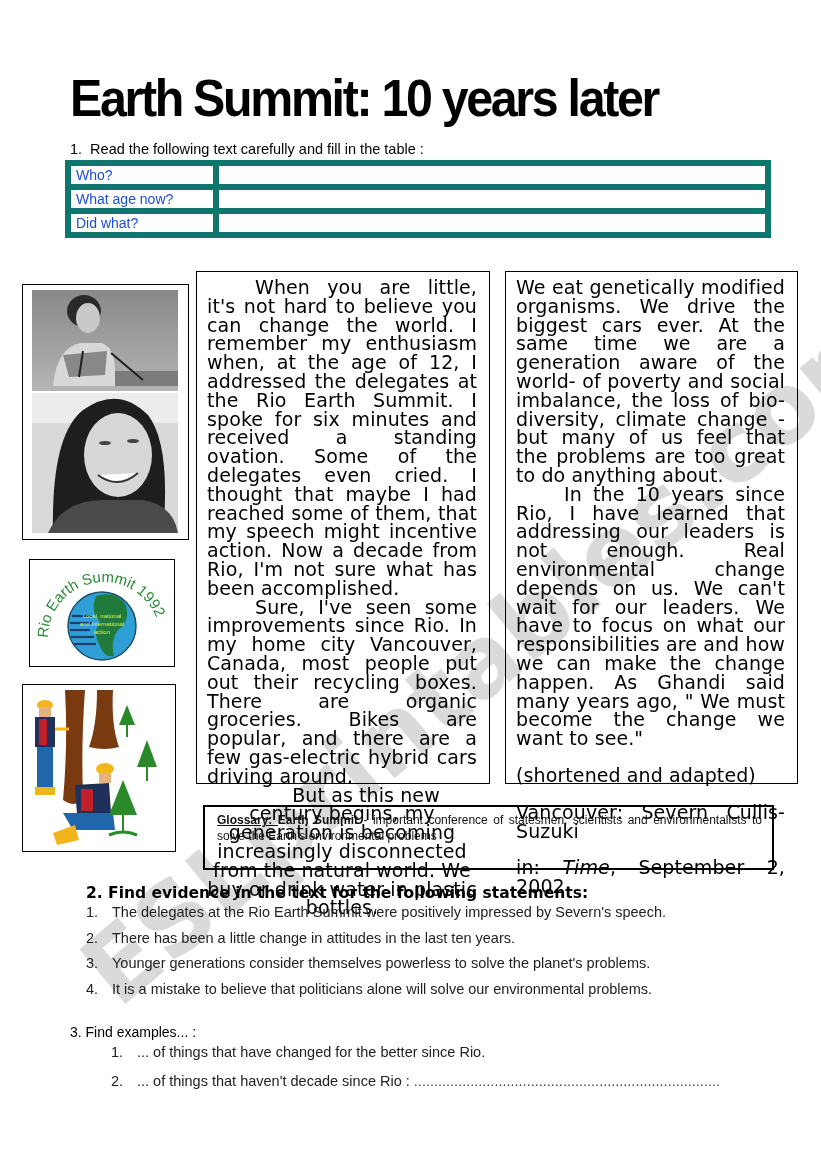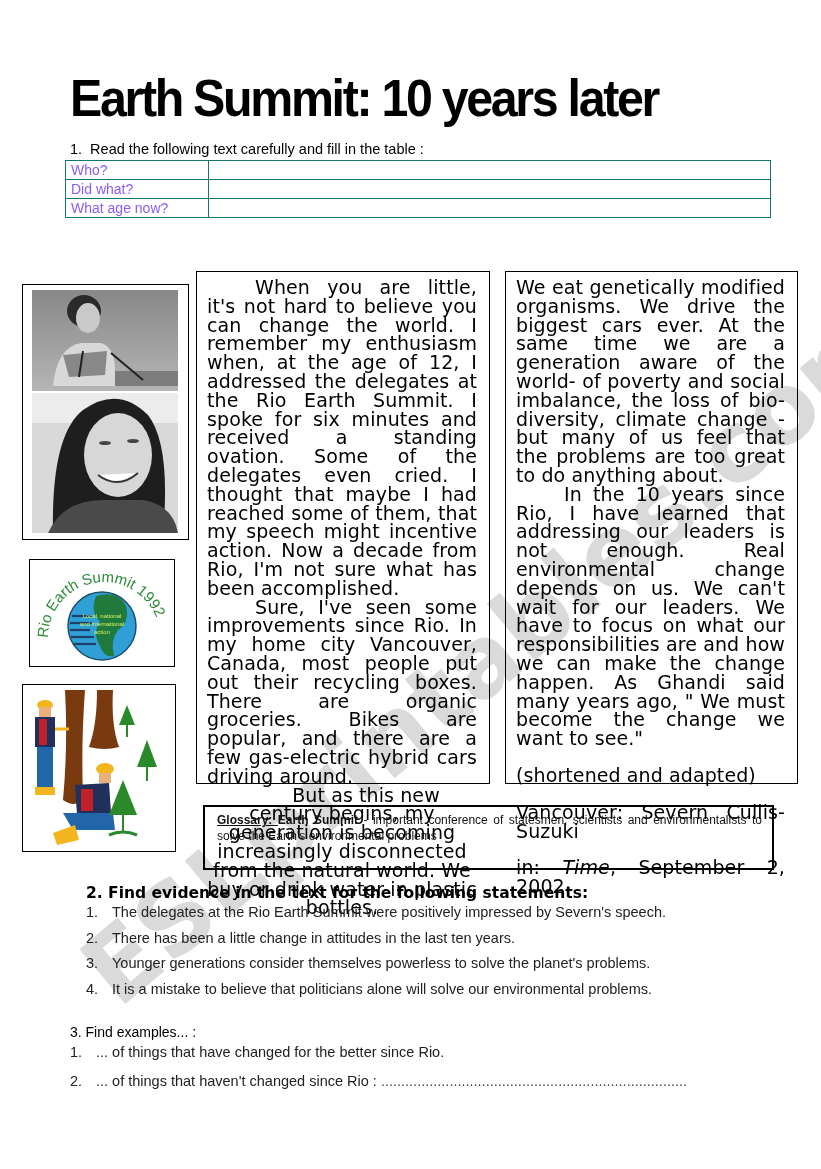--- a/index.html
+++ b/index.html
@@ -2,21 +2,21 @@
 <html><head>
 <meta charset="utf-8">
 <style>
   html, body { margin:0; padding:0; background:#fff; }
   body { width:821px; height:1169px; position:relative; overflow:hidden; font-family:"Liberation Sans", sans-serif; color:#000; }
   .abs { position:absolute; }
   #title { left:70px; top:68px; width:700px; font-family:"Liberation Sans", sans-serif; font-weight:bold; font-size:52px; letter-spacing:-2.5px; transform:scaleX(0.93); transform-origin:left top; line-height:60px; white-space:nowrap; }
   #q1 { left:70px; top:141px; font-weight:normal; font-size:14.5px; white-space:nowrap; }
   #q1 .num { margin-right:8px; }
   table#info { position:absolute; left:65px; top:160px; width:706px; border-collapse:collapse; }
-  table#info td { border:1px solid #0f766e; height:18px; padding:0 5px; font-size:14px; line-height:18px; color:#8b5cf6; }
+  table#info td { border:6px solid #0f766e; height:18px; padding:0 5px; font-size:14px; line-height:18px; color:#1d4ed8; }
   table#info td.lbl { width:132px; }
 
   .box { position:absolute; border:1.2px solid #000; background:transparent; }
   .textbox { font-family:"DejaVu Sans", sans-serif; font-size:19px; line-height:18.8px; color:#000; text-align:justify; letter-spacing:0.1px; }
   .textbox p { margin:0; }
   .indent { text-indent:48px; }
   #col1 { left:196px; top:271px; width:292px; height:511px; }
   #col1 .inner { padding:6px 12px 0 10px; }
   #col2 { left:505px; top:271px; width:291px; height:511px; }
   #col2 .inner { padding:6px 12px 0 10px; }
@@ -32,21 +32,21 @@
   #glossary .gl-term { font-weight:bold; }
 
   #q2 { left:73px; top:884px; font-family:"DejaVu Sans", sans-serif; font-weight:bold; font-size:15.5px; white-space:nowrap;margin-left:13px; }
   .qlist { position:absolute; left:70px; margin:0; padding:0; list-style:none; font-size:14.5px; color:#222; }
   .qlist li { white-space:nowrap; }
   .qlist .n { display:inline-block; width:26px; }
   #q2list { top:903px;margin-left:16px; }
   #q2list li { height:25.5px; line-height:19px; }
   #q3 { left:70px; top:1024px; font-weight:normal; font-size:14px; white-space:nowrap; }
   #q3list { top:1043px; }
-  #q3list li { height:29px; line-height:18px; }
+  #q3list li { height:29px; line-height:18px;margin-left:41px; }
   .dots { letter-spacing:0px; color:#444; }
 
   #watermark { left:60px; top:540px; font-family:"DejaVu Sans", sans-serif; font-weight:bold; font-size:98px; color:rgba(150,150,150,0.35); transform:rotate(-40deg); transform-origin:left top; white-space:nowrap; pointer-events:none; top:940px; }
 </style>
 </head>
 <body>
 
 <div id="watermark" class="abs">ESLprintables.com</div>
 
 <div id="title" class="abs">Earth Summit: 10 years later</div>
@@ -55,25 +55,25 @@
   <span class="num">1.</span><span>Read the following text carefully and fill in the table :</span>
 </div>
 
 <table id="info">
   <tbody>
     <tr>
         <td class="lbl">Who?</td>
         <td></td>
       </tr>
     <tr>
-        <td class="lbl">Did what?</td>
+        <td class="lbl">What age now?</td>
         <td></td>
       </tr>
     <tr>
-        <td class="lbl">What age now?</td>
+        <td class="lbl">Did what?</td>
         <td></td>
       </tr>
   </tbody>
 </table>
 
 <div id="photoBox" class="box">
   <svg width="165" height="254" viewBox="0 0 165 254">
     <g>
       <rect x="9" y="5" width="146" height="101" fill="#9a9a9a"></rect>
       <rect x="9" y="5" width="146" height="101" fill="url(#gTop)"></rect>
@@ -197,14 +197,14 @@
 <ul id="q2list" class="qlist">
   <li><span class="n">1.</span><span>The delegates at the Rio Earth Summit were positively impressed by Severn's speech.</span></li>
   <li><span class="n">2.</span><span>There has been a little change in attitudes in the last ten years.</span></li>
   <li><span class="n">3.</span><span>Younger generations consider themselves powerless to solve the planet's problems.</span></li>
   <li><span class="n">4.</span><span>It is a mistake to believe that politicians alone will solve our environmental problems.</span></li>
 </ul>
 
 <div id="q3" class="abs">3. Find examples... :</div>
 <ul id="q3list" class="qlist">
   <li><span class="n">1.</span><span>... of things that have changed for the better since Rio.</span><span></span></li>
-  <li><span class="n">2.</span><span>... of things that haven't changed since Rio : </span><span class="dots">............................................................................</span></li>
+  <li><span class="n">2.</span><span>... of things that haven't decade since Rio : </span><span class="dots">............................................................................</span></li>
 </ul>
 
 </body></html>

